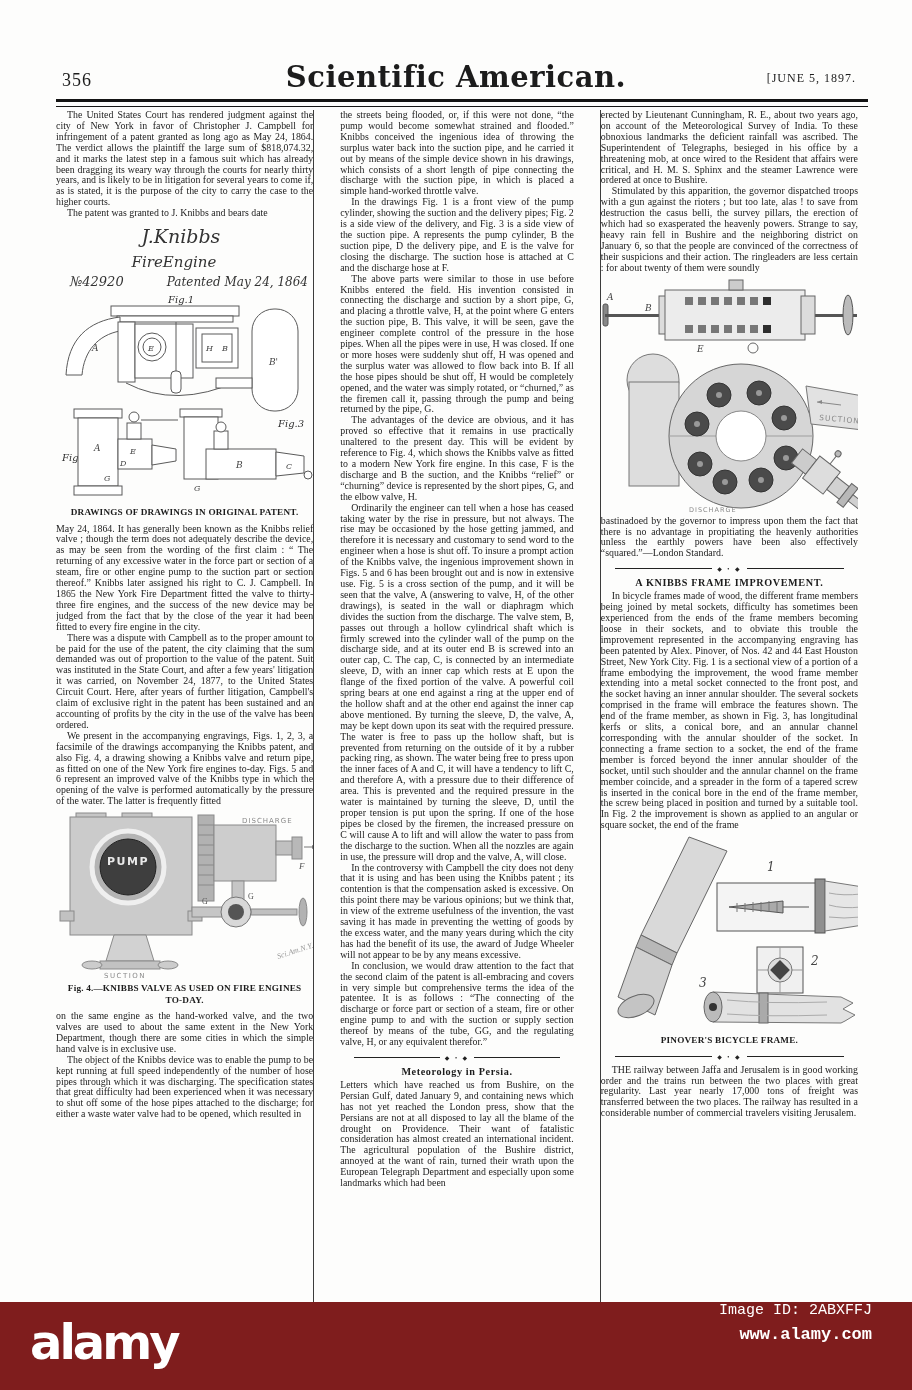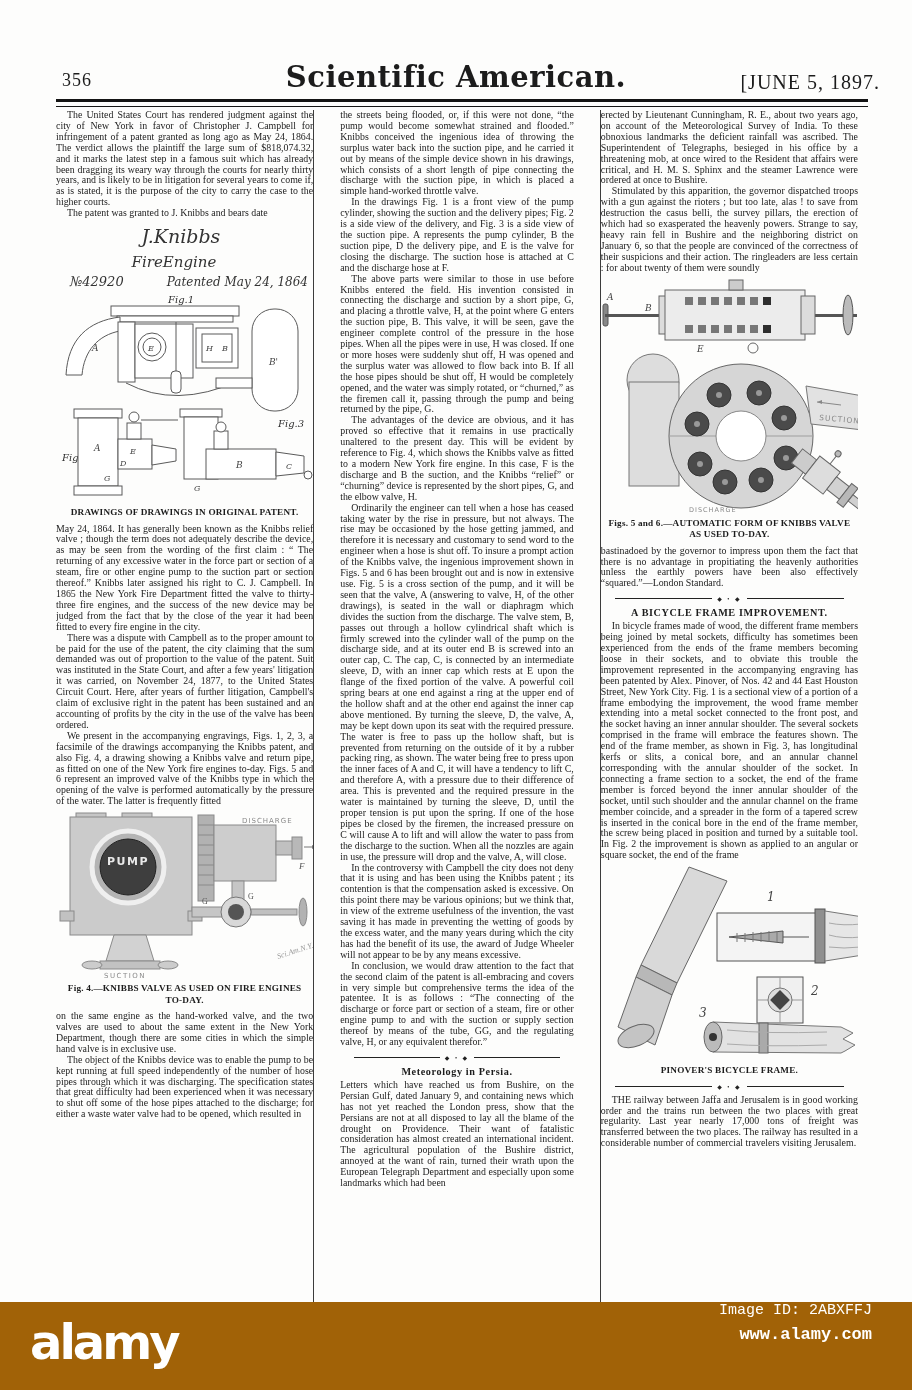--- a/index.html
+++ b/index.html
@@ -2,21 +2,21 @@
 <html><head>
 <meta charset="utf-8">
 <style>
   html,body{margin:0;padding:0;background:#ffffff;}
   #page{position:relative;width:912px;height:1390px;background:#fdfdfc;overflow:hidden;
         font-family:"Liberation Serif","DejaVu Serif",serif;color:#1c1c1c;}
   
   .hdr-pagenum{position:absolute;top:70px;left:62px;font-size:18px;letter-spacing:1px;}
   .hdr-masthead{position:absolute;top:60px;left:0;width:100%;text-align:center;
         font-size:29px;font-weight:bold;font-family:"DejaVu Serif",serif;letter-spacing:0.5px;}
-  .hdr-date{position:absolute;top:71px;right:32px;font-size:20px;font-variant:small-caps;letter-spacing:1px;}
+  .hdr-date{position:absolute;top:71px;right:56px;font-size:12px;font-variant:small-caps;letter-spacing:1px;}
   .hdr-rule{position:absolute;top:99px;left:56px;right:44px;height:4px;
         border-top:3px solid #141414;border-bottom:1px solid #141414;}
   
   .columns{position:absolute;top:110px;left:56px;width:802px;height:1192px;
         display:flex;justify-content:space-between;}
   .col{width:262px;height:1192px;overflow:hidden;}
   .col.mid{width:238px;border-left:1px solid #3c3c3c;border-right:1px solid #3c3c3c;padding:0 26px;}
   p.body{font-size:9.9px;line-height:10.9px;text-align:justify;margin:0;text-indent:11px;}
   p.body.cont{text-indent:0;}
   .art-title{font-weight:bold;text-align:center;font-size:10.4px;line-height:13px;margin:1px 0 4px;letter-spacing:0.3px;}
@@ -24,21 +24,21 @@
   .fig-caption{font-weight:bold;text-align:center;font-size:9.2px;line-height:11.5px;margin:2px 0 5px;letter-spacing:0.2px;}
   .divider{display:flex;align-items:center;margin:6px 14px 5px;}
   .divider .ln{flex:1;border-top:1px solid #222;}
   .divider .orn{font-size:6px;color:#222;padding:0 5px;letter-spacing:2px;}
   .figure{margin:4px 0 0;}
   svg{display:block;}
   .scriptTxt{font-style:italic;font-family:"DejaVu Serif",serif;fill:#333;}
   .lblTxt{font-style:italic;font-family:"DejaVu Serif",serif;fill:#444;}
   .engTxt{font-family:"DejaVu Sans",sans-serif;fill:#8a8a8a;}
   
-  .footer-bar{position:absolute;left:0;bottom:0;width:912px;height:88px;background:#a16207;}
+  .footer-bar{position:absolute;left:0;bottom:0;width:912px;height:88px;background:#7f1d1d;}
   .alamy-logo{position:absolute;left:30px;top:12px;color:#ffffff;
         font-family:"DejaVu Sans",sans-serif;font-weight:bold;font-size:48px;letter-spacing:-3px;}
   .footer-right{position:absolute;right:40px;top:0;text-align:right;color:#ffffff;
         font-family:Liberation Mono, monospace;}
   .footer-id{font-size:15px;margin-bottom:6px;}
   .footer-url{font-size:17px;font-weight:bold;}
 </style>
 </head>
 <body>
 
@@ -262,33 +262,29 @@
             <rect x="18" y="-14" width="26" height="28" fill="#dddddd"></rect>
             <line x1="31" y1="-14" x2="31" y2="-26"></line>
               <circle cx="31" cy="-27" r="3" fill="#bbb"></circle>
             <rect x="44" y="-8" width="16" height="16" fill="#d2d2d2"></rect>
             <rect x="60" y="-12" width="8" height="24" fill="#b8b8b8"></rect>
             <rect x="68" y="-4" width="18" height="8" fill="#cfcfcf"></rect>
             <rect x="86" y="-16" width="5" height="32" fill="#999999"></rect>
           </g>
           <text class="engTxt" x="88" y="234" font-size="6.5" letter-spacing="1">DISCHARGE</text>
         </svg>
-        <div class="fig-caption">
-          <span>Figs. 5 and 6.—AUTOMATIC FORM OF KNIBBS VALVE</span><br>
-          <span>AS USED TO-DAY.</span>
-        </div>
       </div>
 
       <p class="body cont">bastinadoed by the governor to impress upon them the fact  that  there  is  no  advantage  in  propitiating  the heavenly authorities  unless  the  earthly  powers  have been also  effectively  “squared.”—London Standard.</p>
       <div class="divider">
         <span class="ln"></span>
           <span class="orn">◆ • ◆</span>
           <span class="ln"></span>
       </div>
-      <div class="sub-head">A  BICYCLE  FRAME  IMPROVEMENT.</div>
+      <div class="sub-head">A  KNIBBS  FRAME  IMPROVEMENT.</div>
       <p class="body">In bicycle frames made of  wood, the  different  frame members being joined by metal  sockets,  difficulty  has sometimes been experienced from the ends of the frame members becoming loose in their sockets, and to obviate this  trouble  the  improvement  represented  in  the  accompanying  engraving  has  been  patented  by  Alex. Pinover, of  Nos. 42 and 44  East  Houston  Street,  New York City.   Fig. 1 is a sectional view of a  portion  of  a frame  embodying  the  improvement,  the  wood  frame member extending into a  metal  socket connected to the front  post,  and  the  socket  having  an  inner  annular shoulder.   The several sockets comprised  in  the  frame will embrace the features shown.   The end of the frame member, as shown in Fig. 3, has  longitudinal  kerfs  or slits,  a  conical  bore,  and  an  annular  channel  corresponding with  the  annular  shoulder  of  the  socket.   In connecting a frame section to a  socket,  the  end  of  the frame  member  is  forced  beyond  the  inner  annular shoulder of  the  socket,  until  such  shoulder  and  the annular channel on the frame  member  coincide,  and  a spreader in  the  form  of  a  tapered  screw  is  inserted  in the conical bore in the end  of  the  frame  member,  the screw being placed in position and turned by a  suitable tool.   In Fig. 2 the improvement  is  shown  as  applied to an angular or square  socket,  the  end  of  the  frame</p>
 
       <div class="figure">
         <svg width="262" height="198" viewBox="0 0 262 198">
           <polygon points="88,2 126,16 76,118 40,100" fill="#d9d9d9" stroke="#666"></polygon>
           <polygon points="76,118 40,100 35,112 71,130" fill="#b8b8b8" stroke="#666"></polygon>
           <polygon points="71,130 35,112 17,162 54,180" fill="#d0d0d0" stroke="#666"></polygon>
           <ellipse cx="35" cy="171" rx="19" ry="10" transform="rotate(-22 35 171)" fill="#c4c4c4" stroke="#666"></ellipse>
           <rect x="116" y="48" width="100" height="48" fill="#f4f4f4" stroke="#555"></rect>
           <polygon points="128,72 182,66 182,78" fill="#aaaaaa" stroke="#555"></polygon>

